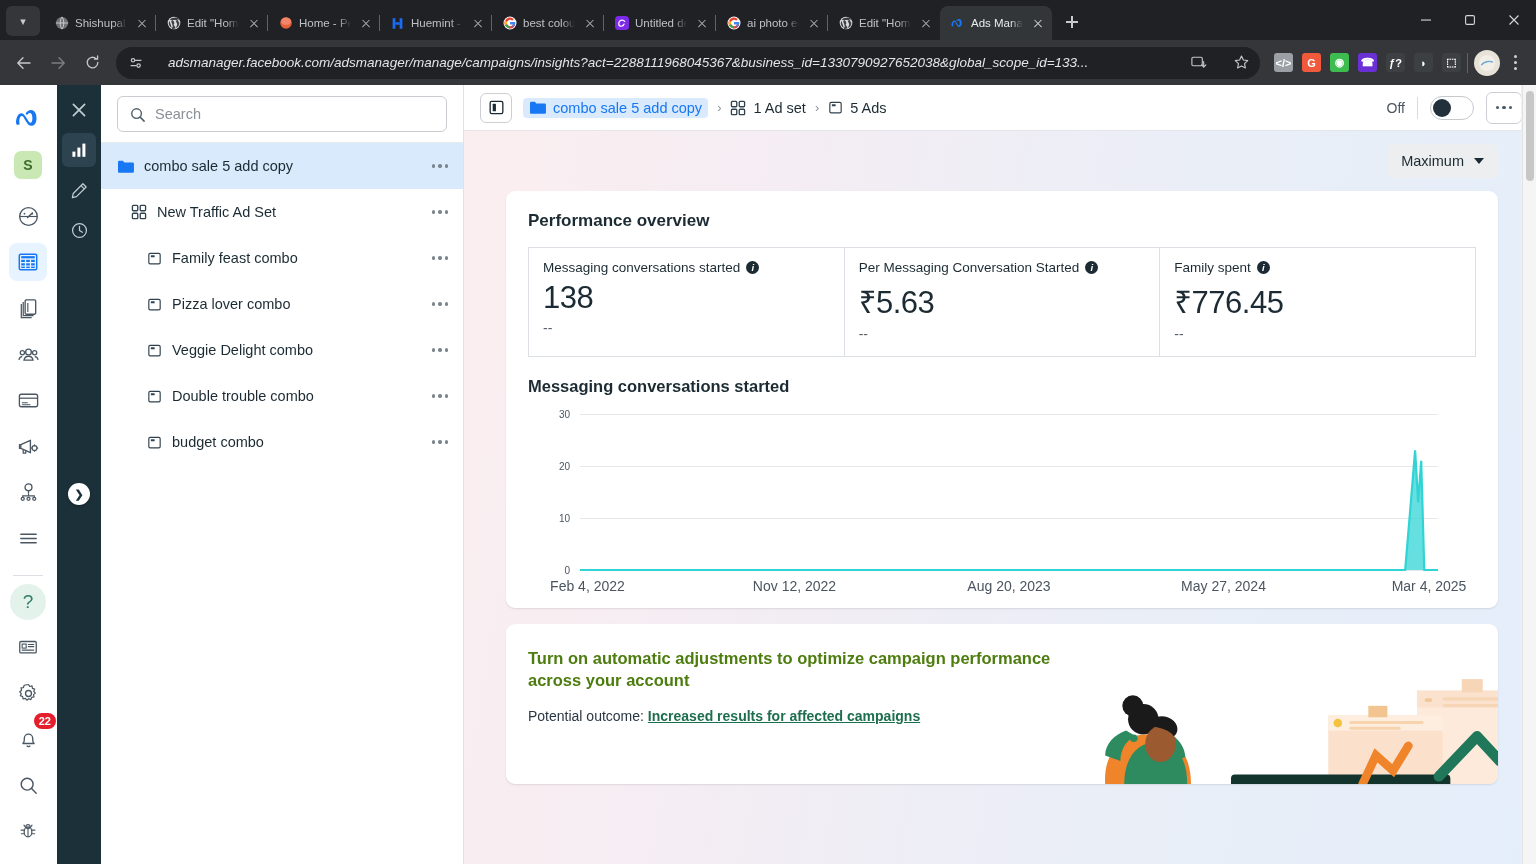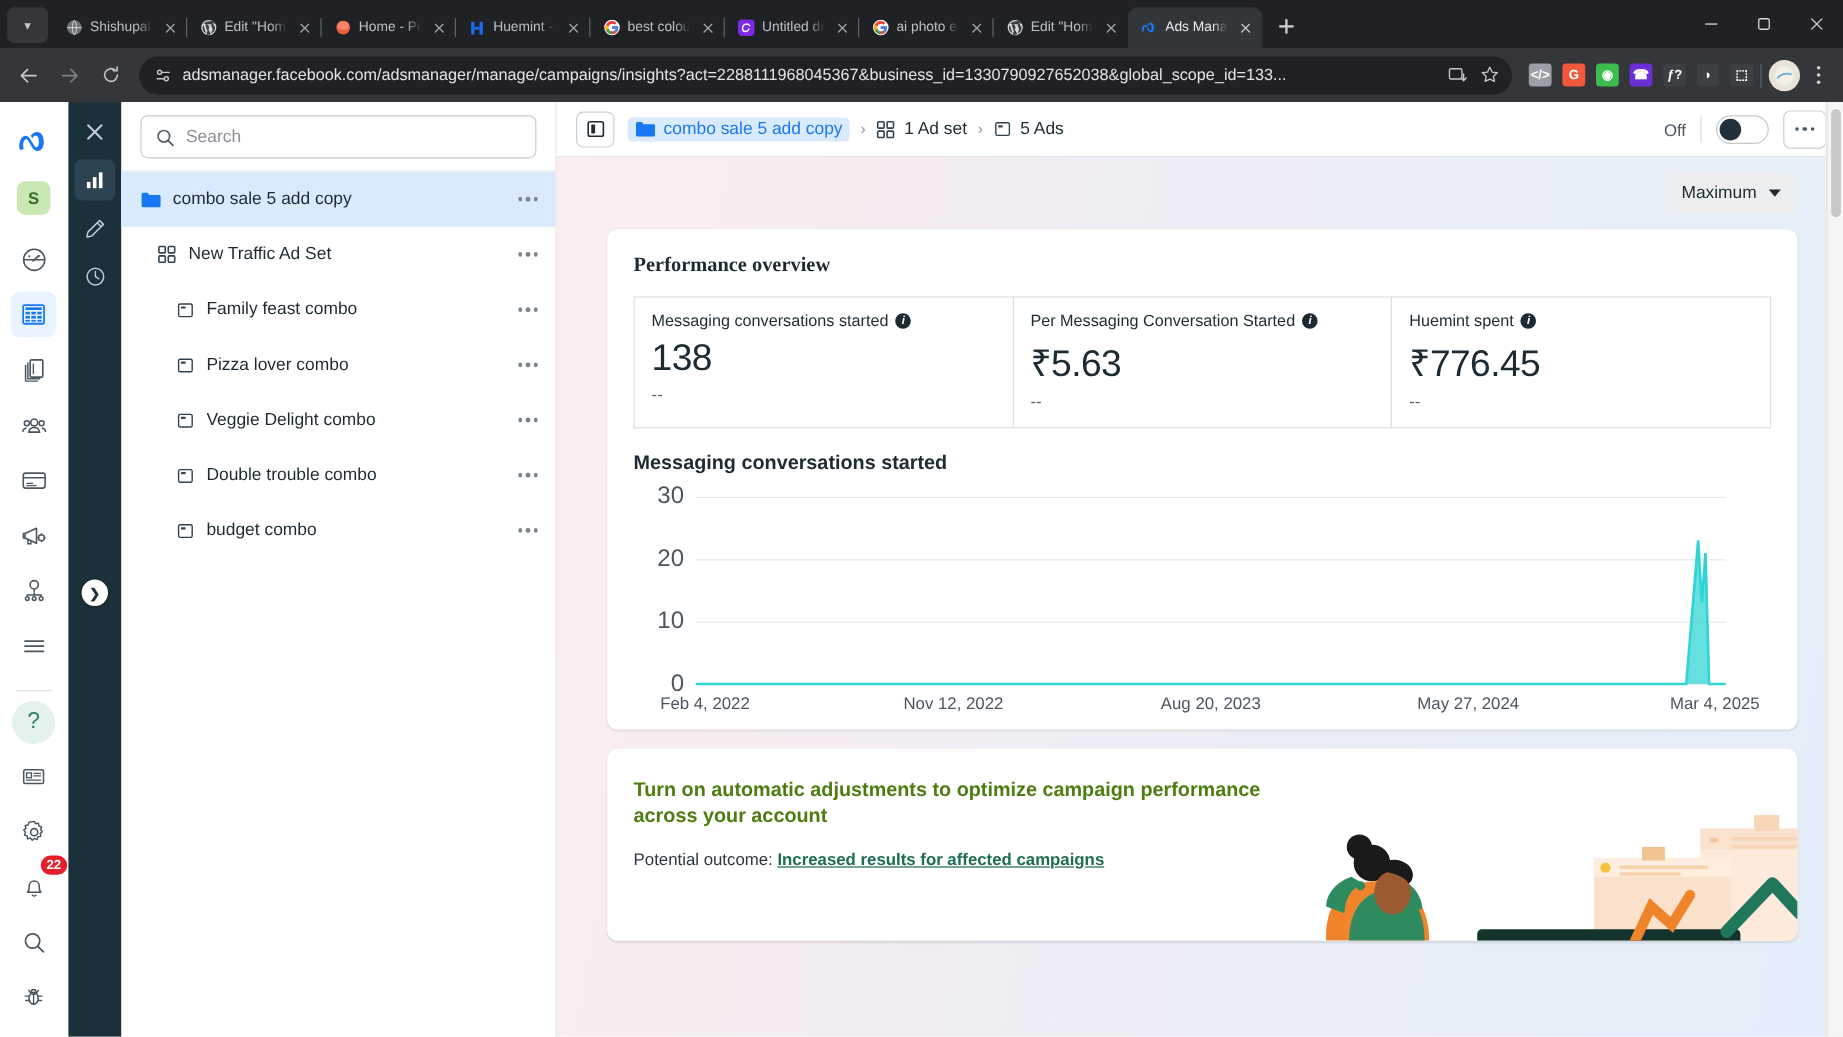--- a/index.html
+++ b/index.html
@@ -64,22 +64,22 @@
 
   .omnibar {
     height: 45px; background: #35363a; display: flex; align-items: center;
     gap: 2px; padding: 0 8px; flex: none;
   }
   .navbtn { width: 32px; height: 32px; display: flex; align-items: center; justify-content: center;
             color: #c5c7ca; flex: none; }
   .navbtn.dim { color: #7b7e82; }
   .urlbox {
     flex: 1; height: 32px; background: #202124; border-radius: 16px;
-    display: flex; align-items: center; gap: 8px; padding: 0 10px 0 12px;
-    margin: 0 6px; min-width: 0;
+    display: flex; align-items: center; gap: 24px; padding: 0 10px 0 12px;
+    margin: 0 6px; min-width: 0; font-style: italic;
   }
   .url-text {
     flex: 1; color: #e2e4e7; font-size: 13.5px; white-space: nowrap; overflow: hidden;
   }
   .ext-row { display: flex; align-items: center; gap: 9px; padding-left: 6px; flex: none; }
   .ext { width: 19px; height: 19px; border-radius: 3px; display: flex; align-items: center;
          justify-content: center; font-size: 11px; font-weight: bold; color: #fff; flex: none; }
   .vsep { width: 1px; height: 20px; background: #5f6368; margin: 0 4px; flex: none; }
   .avatar-btn { width: 26px; height: 26px; border-radius: 50%; background: #e8e3d8; flex: none;
                 display:flex; align-items:center; justify-content:center; font-size: 11px; }
@@ -196,21 +196,21 @@
     height: 34px; background: #eceef0; border-radius: 6px; display: flex; align-items: center;
     gap: 10px; padding: 0 14px; font-size: 14.5px; color: #1c2b33;
   }
   .caret { width: 0; height: 0; border-left: 5px solid transparent; border-right: 5px solid transparent;
            border-top: 6px solid #1c2b33; }
 
   .card {
     background: #fff; border-radius: 9px; margin: 0 38px 16px 20px;
     box-shadow: 0 1px 2px rgba(0,0,0,.10); padding: 20px 22px 10px;
   }
-  .card-head { display: flex; align-items: flex-start; font-family: Liberation Serif, serif; }
+  .card-head { display: flex; align-items: flex-start; }
   .card-title { font-size: 17px; font-weight: bold; color: #1c2b33; }
   .card-actions { margin-left: auto; display: flex; gap: 11px; }
   .pillbtn {
     height: 36px; border: 1px solid #ccd0d5; border-radius: 6px; display: flex; align-items: center;
     gap: 9px; padding: 0 14px; font-size: 14.5px; color: #1c2b33; background: #fff; white-space: nowrap;
   }
 
   .metrics { display: flex; gap: 0; margin-top: 16px; }
   .metric {
     flex: 1; border: 1px solid #dcdfe3; padding: 12px 14px 14px;
@@ -223,21 +223,21 @@
     font-size: 9.5px; font-weight: bold; display: inline-flex; align-items: center;
     justify-content: center; font-style: italic; flex: none;
   }
   .m-value { font-size: 31px; color: #1c2b33; margin-top: 5px; letter-spacing: -.5px; }
   .m-sub { font-size: 14px; color: #5b646c; margin-top: 4px; }
 
   .chart-title { font-size: 16.5px; font-weight: bold; color: #1c2b33; margin: 20px 0 0; }
   .chart { position: relative; height: 192px; margin-top: 10px; }
   .plot { position: absolute; left: 52px; right: 38px; top: 8px; bottom: 28px; }
   .gridline { position: absolute; left: 0; right: 0; height: 1px; background: #e6e8eb; }
-  .ytick { position: absolute; right: calc(100% + 10px); font-size: 20px; color: #4b5560;
+  .ytick { position: absolute; right: calc(100% + 10px); font-size: 10px; color: #4b5560;
            transform: translateY(-50%); white-space: nowrap; }
   .xtick { position: absolute; top: 100%; margin-top: 8px; font-size: 14px; color: #4b5560;
            transform: translateX(-50%); white-space: nowrap; }
   .xtick.first { transform: translateX(-40%); }
   .xtick.last  { transform: translateX(-62%); }
 
   .promo {
     background: #fff; border-radius: 9px; margin: 0 38px 0 20px; box-shadow: 0 1px 2px rgba(0,0,0,.10);
     padding: 24px 0 0 22px; display: flex; min-height: 160px; overflow: hidden; position: relative;
   }
@@ -793,21 +793,21 @@
               <div class="metric">
                 <div class="m-label">
                   <span>Per Messaging Conversation Started</span>
                   <span class="info-i">i</span>
                 </div>
                 <div class="m-value">₹5.63</div>
                 <div class="m-sub">--</div>
               </div>
               <div class="metric">
                 <div class="m-label">
-                  <span>Huemint spent</span>
+                  <span>Family spent</span>
                   <span class="info-i">i</span>
                 </div>
                 <div class="m-value">₹776.45</div>
                 <div class="m-sub">--</div>
               </div>
             </div>
 
           <div class="chart-title">Messaging conversations started</div>
           <div class="chart">
             <div class="plot" id="plot">

